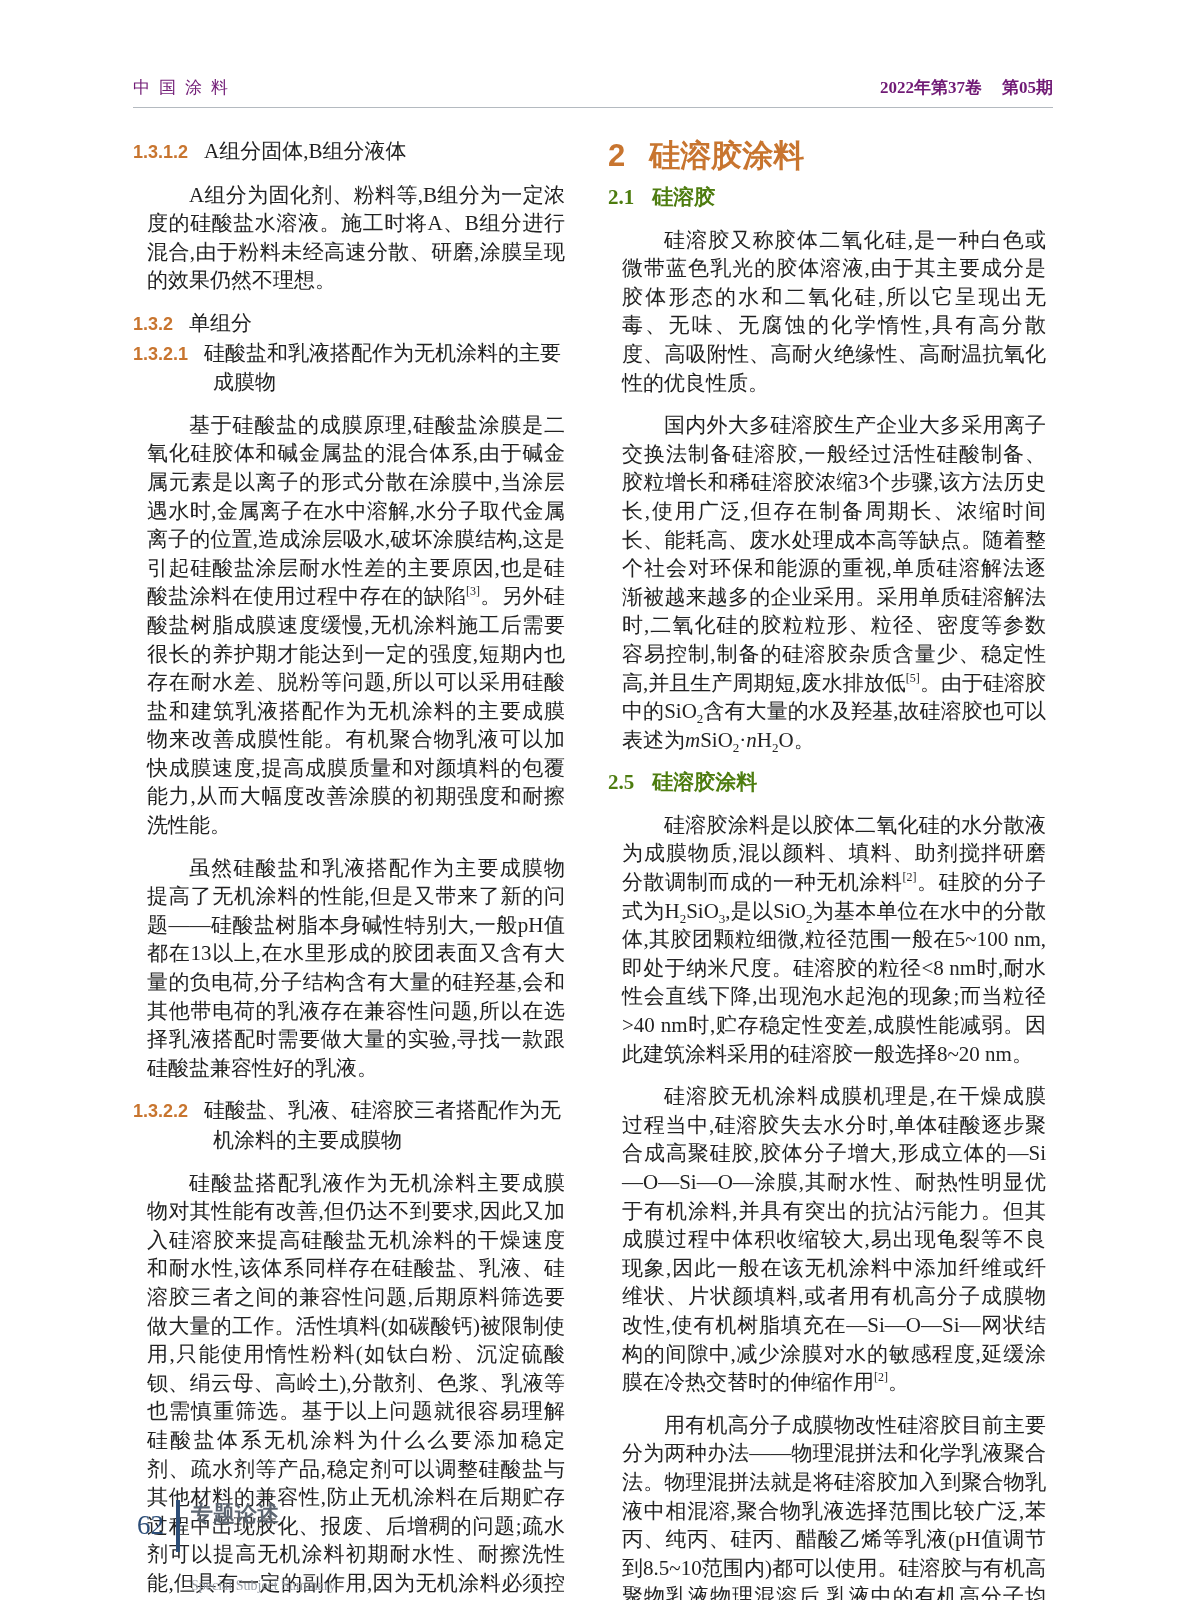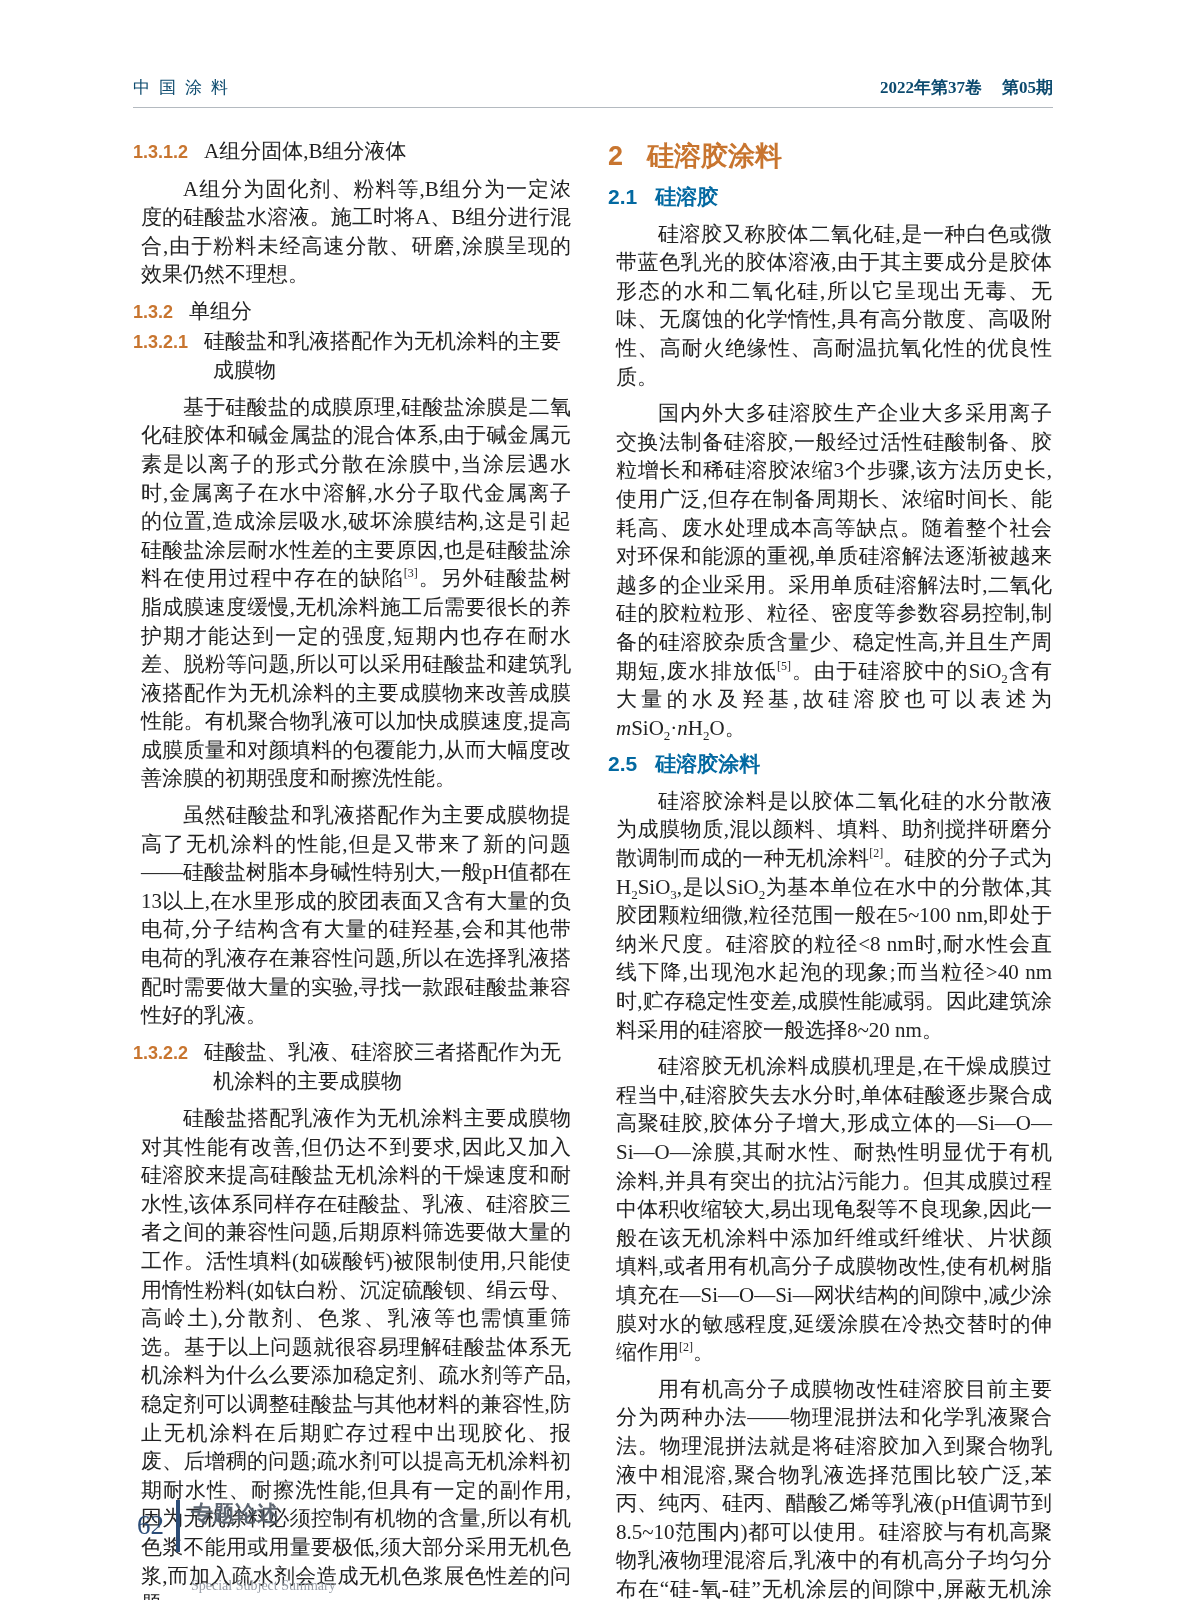--- a/index.html
+++ b/index.html
@@ -6,61 +6,61 @@
   .page {
     position:relative; width:1187px; height:1600px; margin:0 auto;
     background:#ffffff; overflow:hidden;
     font-family:"Liberation Serif","DejaVu Serif",serif;
     color:#222222;
   }
   
   .header-row {
     position:absolute; left:133px; right:134px; top:76px;
     display:flex; justify-content:space-between; align-items:baseline;
-    font-size:17px; color:#0c4a6e;
+    font-size:17px; color:#701a75;
   }
   .journal-name { letter-spacing:9px; }
   .issue-info span { display:inline-block;font-weight:bold; }
   .issue-gap { width:20px; }
   .header-rule {
     position:absolute; left:133px; right:134px; top:107px;
     height:1px; background:#b4bac0;
   }
   
   .cols {
     position:absolute; left:133px; top:137px;
     display:flex; gap:29px;
   }
   .col-left  { width:446px; }
   .col-right { width:452px; }
   .para {
-    margin:8px; text-align:justify; text-indent:2em;
+    margin:14px; text-align:justify; text-indent:2em;
     font-size:21px; line-height:28.6px;
   }
   .sup { font-size:12px; vertical-align:super; line-height:0; }
   .sub { font-size:13px; vertical-align:sub;   line-height:0; }
   .i   { font-style:italic; }
   
   .h3 {
     margin:0; font-weight:normal; font-size:21px; line-height:28.6px;
     padding-left:80px; text-indent:-80px; text-align:left;
   }
   .h3 .num {
     font-family:"Liberation Sans","DejaVu Sans",sans-serif;
     font-weight:bold; font-size:18px; color:#c8752f; margin-right:16px;
   }
   
   .h1 {
     margin:2px 0 10px 0; font-family:"Liberation Sans","DejaVu Sans",sans-serif;
-    font-weight:bold; font-size:27px; line-height:34px; color:#c8752f;
+    font-weight:bold; font-size:31px; line-height:34px; color:#c8752f;
   }
   .h1 .num { margin-right:24px; }
   .h2 {
-    margin:4px 0 4px 0; font-family:Liberation Sans, sans-serif;
-    font-weight:bold; font-size:21px; line-height:28.6px; color:#0369a1;
+    margin:4px 0 4px 0; font-family:Liberation Serif, serif;
+    font-weight:bold; font-size:21px; line-height:28.6px; color:#4d7c0f;
   }
   .h2 .num { margin-right:18px; }
   
   .footer {
     position:absolute; left:137px; top:1500px;
     display:flex; align-items:flex-start;
   }
   .page-num {
     font-size:27px; color:#2c4d77; margin:10px 12px 0 0;
     font-family:"Liberation Serif","DejaVu Serif",serif;

